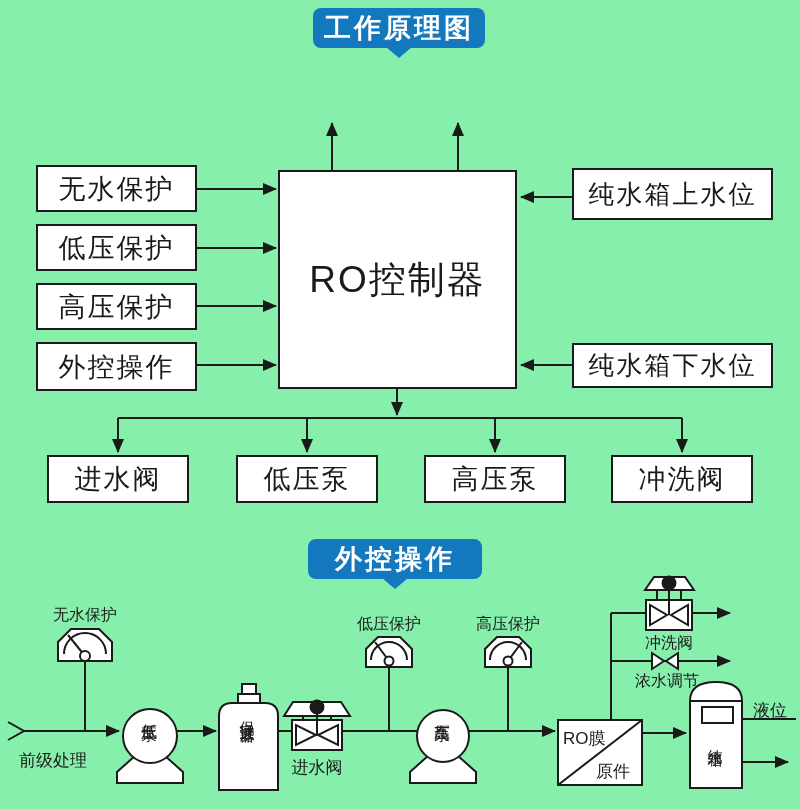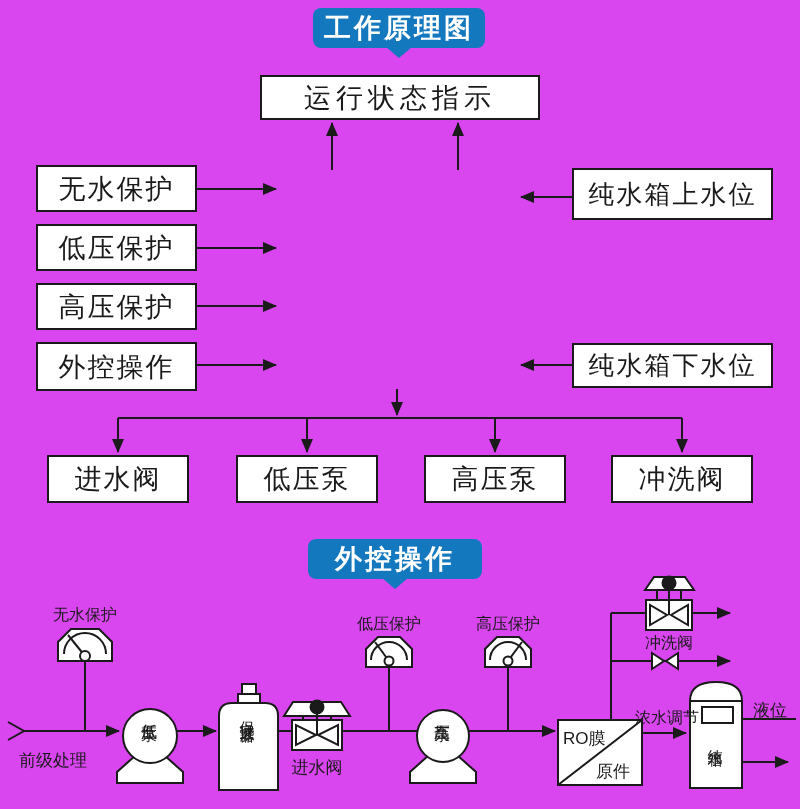--- a/index.html
+++ b/index.html
@@ -1,16 +1,16 @@
 <!DOCTYPE html>
 <html><head>
 <meta charset="utf-8">
 <style>
   html,body{margin:0;padding:0;background:#fff;}
-  #stage{position:relative;width:800px;height:809px;background:#d946ef;overflow:hidden;
+  #stage{position:relative;width:800px;height:809px;background:#86efac;overflow:hidden;
          font-family:"Liberation Sans","DejaVu Sans",sans-serif;color:#1a1a1a;}
   #wires{position:absolute;left:0;top:0;z-index:1;}
   .box{position:absolute;z-index:2;background:#fff;border:2px solid #1a1a1a;
        display:flex;align-items:center;justify-content:center;box-sizing:border-box;}
   .banner{position:absolute;z-index:4;background:#1478bf;color:#fff;border-radius:8px;
           display:flex;align-items:center;justify-content:center;
           font-weight:bold;font-size:27px;letter-spacing:3px;}
   .banner::after{content:"";position:absolute;bottom:-10px;left:50%;margin-left:-13px;
           border-left:13px solid transparent;border-right:13px solid transparent;
           border-top:11px solid #1478bf;}
@@ -138,22 +138,22 @@
 
     <g stroke="#1a1a1a" stroke-width="2" fill="#fff">
       <path d="M690,788 V701 Q690,682 716,682 Q742,682 742,701 V788 Z"></path>
       <path d="M690,701 H742" fill="none"></path>
       <rect x="702" y="707" width="31" height="16"></rect>
     </g>
   </svg>
 
   <div class="banner" style="left:313px;top:8px;width:172px;height:40px;">工作原理图</div>
 
-  <div class="box" style="left:260px;top:75px;width:280px;height:45px;font-size:27px;letter-spacing:5px;">运行状态指示</div>
 
+  <div class="box" style="left:278px;top:170px;width:239px;height:219px;font-size:37px;letter-spacing:2px;">RO控制器</div>
 
   <div class="box" style="left:36px;top:165px;width:161px;height:47px;font-size:27px;letter-spacing:2px;">无水保护</div>
   <div class="box" style="left:36px;top:224px;width:161px;height:47px;font-size:27px;letter-spacing:2px;">低压保护</div>
   <div class="box" style="left:36px;top:283px;width:161px;height:47px;font-size:27px;letter-spacing:2px;">高压保护</div>
   <div class="box" style="left:36px;top:342px;width:161px;height:49px;font-size:27px;letter-spacing:2px;">外控操作</div>
 
   <div class="box" style="left:572px;top:168px;width:201px;height:52px;font-size:26px;letter-spacing:2px;">纯水箱上水位</div>
   <div class="box" style="left:572px;top:343px;width:201px;height:45px;font-size:26px;letter-spacing:2px;">纯水箱下水位</div>
 
   <div class="box" style="left:47px;top:455px;width:142px;height:48px;font-size:27px;letter-spacing:2px;">进水阀</div>
@@ -171,18 +171,18 @@
   <div class="lbl ctr f17" style="left:277px;top:756px;width:80px;">进水阀</div>
 
   <div class="lbl ctr f16" style="left:349px;top:614px;width:80px;">低压保护</div>
   <div class="lbl ctr f16" style="left:468px;top:614px;width:80px;">高压保护</div>
   <div class="vert f16" style="left:434px;top:711px;height:54px;">高压泵</div>
 
   <div class="lbl f17" style="left:563px;top:727px;">RO膜</div>
   <div class="lbl f17" style="left:596px;top:760px;">原件</div>
 
   <div class="lbl ctr f16" style="left:629px;top:633px;width:80px;">冲洗阀</div>
-  <div class="lbl ctr f16" style="left:623px;top:708px;width:88px;">浓水调节</div>
+  <div class="lbl ctr f16" style="left:623px;top:671px;width:88px;">浓水调节</div>
 
   <div class="vert f15" style="left:708px;top:737px;height:56px;">纯水箱</div>
   <div class="lbl f17" style="left:753px;top:699px;">液位</div>
 
 </div>
 
 </body></html>

